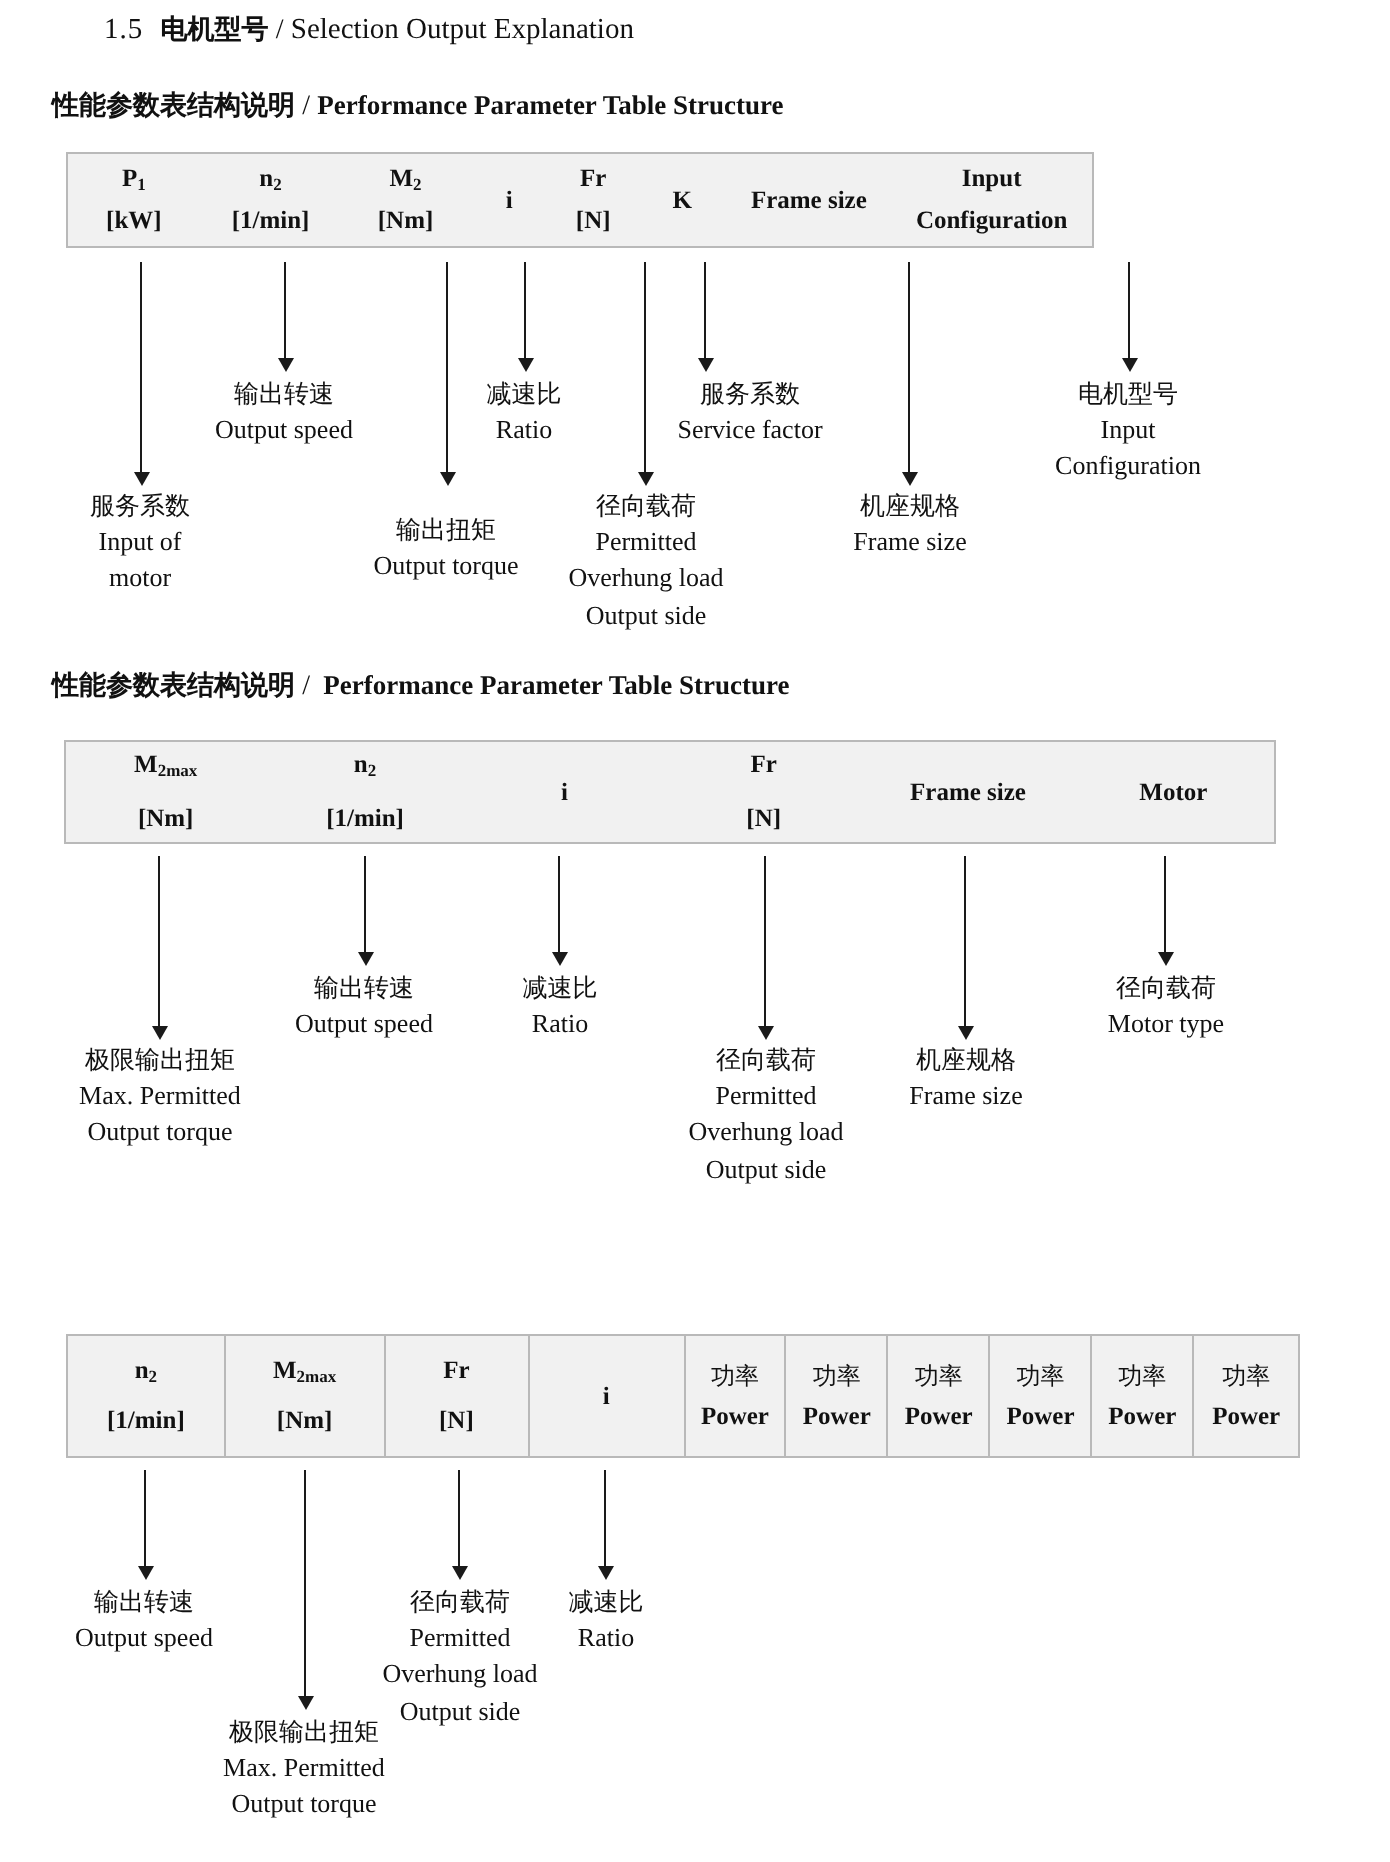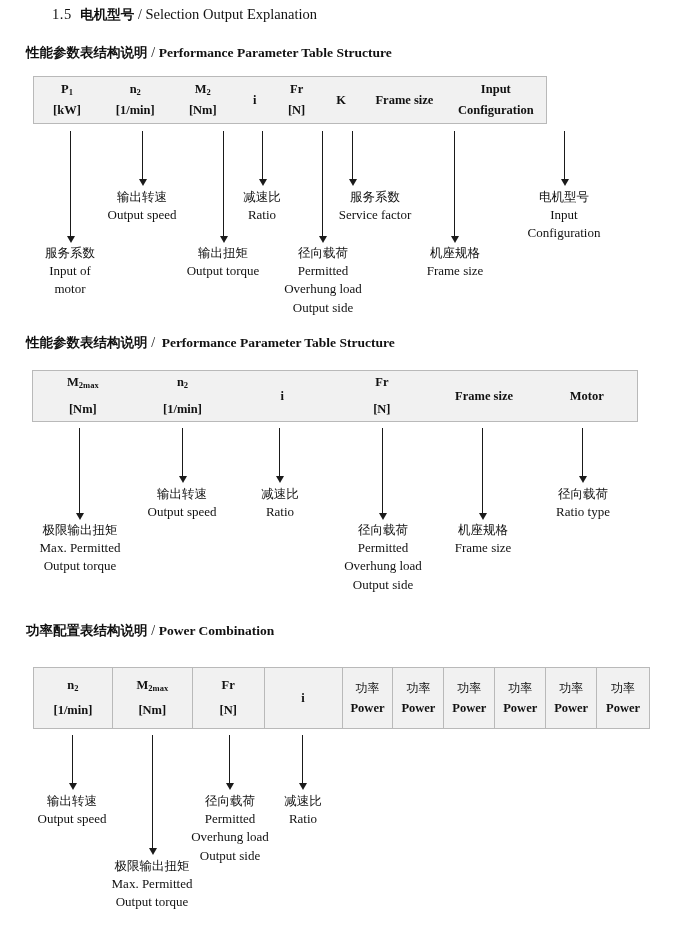--- a/index.html
+++ b/index.html
@@ -197,21 +197,21 @@
 
   <div class="lbl" style="left:70px; top:244px; transform:translateX(-50%);">
     <span class="cn">服务系数</span>
     <span class="en">Input of</span>
     <span class="en">motor</span>
   </div>
   <div class="lbl" style="left:142px; top:188px; transform:translateX(-50%);">
     <span class="cn">输出转速</span>
     <span class="en">Output speed</span>
   </div>
-  <div class="lbl" style="left:223px; top:244px; transform:translateX(-50%);">
+  <div class="lbl" style="left:223px; top:256px; transform:translateX(-50%);">
     <span class="cn">输出扭矩</span>
     <span class="en">Output torque</span>
   </div>
   <div class="lbl" style="left:262px; top:188px; transform:translateX(-50%);">
     <span class="cn">减速比</span>
     <span class="en">Ratio</span>
   </div>
   <div class="lbl" style="left:323px; top:244px; transform:translateX(-50%);">
     <span class="cn">径向载荷</span>
     <span class="en">Permitted</span>
@@ -305,28 +305,23 @@
     <span class="en">Permitted</span>
     <span class="en">Overhung load</span>
     <span class="en">Output side</span>
   </div>
   <div class="lbl" style="left:483px; top:521px; transform:translateX(-50%);">
     <span class="cn">机座规格</span>
     <span class="en">Frame size</span>
   </div>
   <div class="lbl" style="left:583px; top:485px; transform:translateX(-50%);">
     <span class="cn">径向载荷</span>
-    <span class="en">Ratio type</span>
-  </div>
-
-  <div class="sec-title" style="left:26px; top:622px;">
-    <span class="cn">功率配置表结构说明</span>
-    <span class="slash">/</span>
-    <span class="en-bold">Power Combination</span>
-  </div>
+    <span class="en">Motor type</span>
+  </div>
+
 
   <div class="tbl bordered" style="left:33px; top:667px; width:617px; height:62px;">
     <div class="cell vmid" style="width:78px;">
       <span><span>n</span><sub>2</sub></span>
       <span class="l2" style="margin-top:6px;">[1/min]</span>
     </div>
     <div class="cell vmid" style="width:80px;">
       <span><span>M</span><sub>2max</sub></span>
       <span class="l2" style="margin-top:6px;">[Nm]</span>
     </div>

